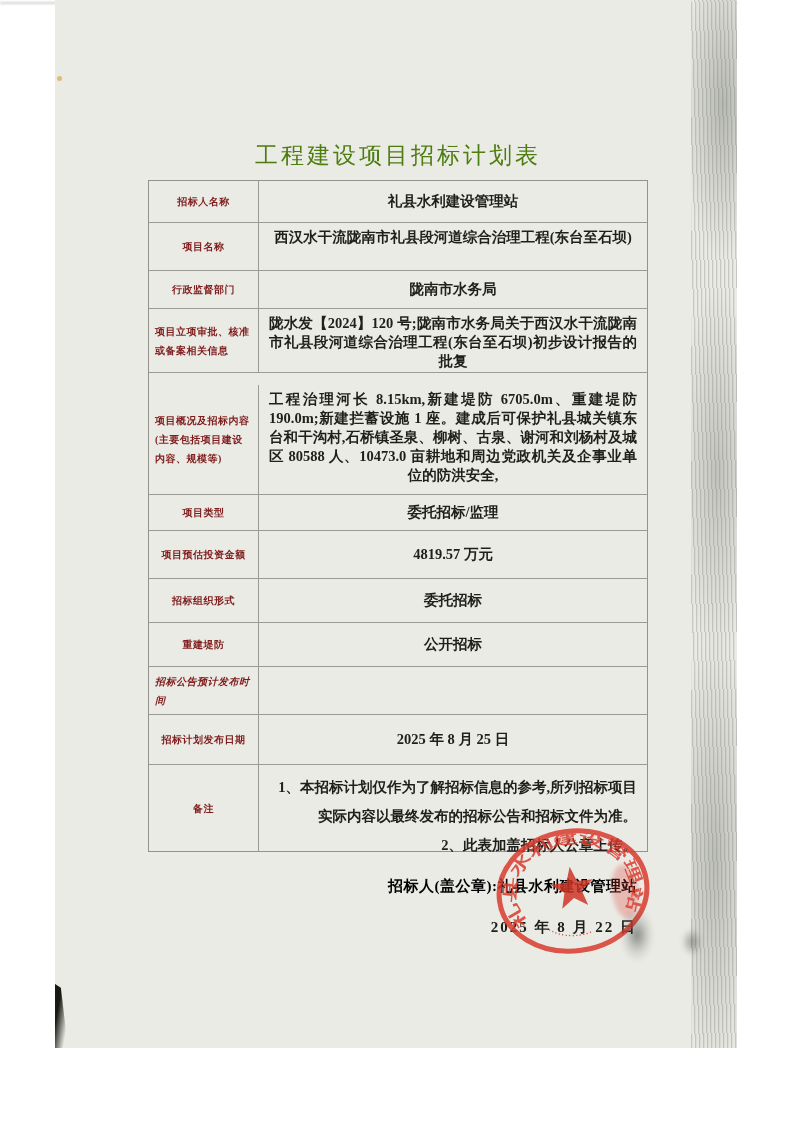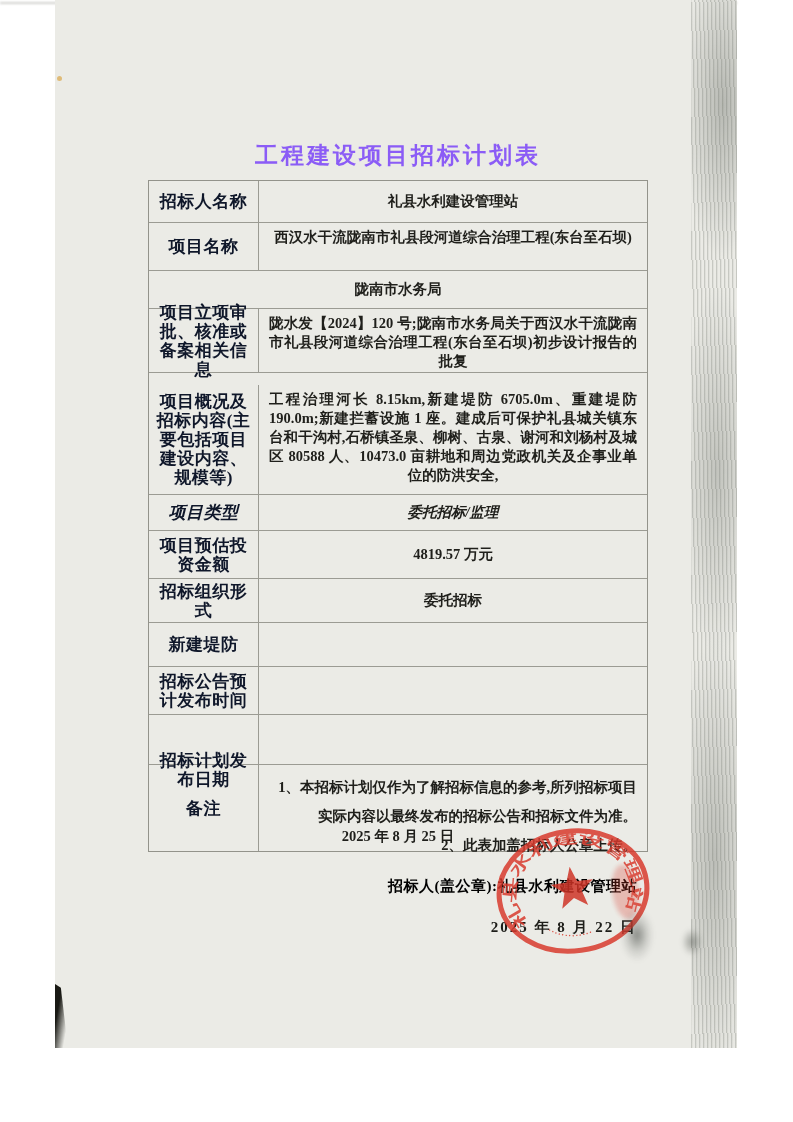--- a/index.html
+++ b/index.html
@@ -38,49 +38,49 @@
     clip-path:polygon(0 0,45% 6%,100% 100%,0 100%);filter:blur(.5px);
   }
   .smudge{position:absolute;border-radius:50%;filter:blur(2px);}
   .smudge.a{left:565px;top:908px;width:34px;height:54px;
     background:radial-gradient(closest-side, rgba(55,60,55,.55), rgba(55,60,55,.15) 60%, transparent);}
   .smudge.b{left:622px;top:922px;width:30px;height:40px;
     background:radial-gradient(closest-side, rgba(60,65,58,.45), transparent 70%);}
   
   .title{
     position:absolute;left:93px;top:140px;width:500px;text-align:center;
-    font-size:23px;font-weight:700;letter-spacing:3px;color:#8b5cf6;
+    font-size:23px;font-weight:400;letter-spacing:3px;color:#4d7c0f;
   }
   
   .table{
     position:absolute;left:93px;top:180px;width:500px;
     border:1px solid #93938b;box-sizing:border-box;
   }
   .tr{display:flex;border-bottom:1px solid #9b9b93;box-sizing:border-box;}
   .tr:last-child{border-bottom:none;}
   .td{box-sizing:border-box;display:flex;align-items:center;justify-content:center;}
   .td.label{
     width:110px;flex:0 0 110px;border-right:1px solid #9b9b93;
-    font-weight:700;font-size:17px;line-height:19px;text-align:center;
-    padding:2px 6px;letter-spacing:.5px;color:#0f172a;
+    font-weight:700;font-size:10px;line-height:19px;text-align:left;
+    padding:2px 6px;letter-spacing:.5px;color:#7f1d1d;
   }
   .td.value{
     flex:1;font-size:14.5px;line-height:19px;text-align:center;
     padding:2px 10px;font-weight:600;color:#1f1f1b;
   }
   .td.value.justify{display:block;text-align:justify;text-align-last:center;
     padding-top:5px;}
   .td.value.remark{display:block;text-align:right;white-space:pre-line;
     padding:8px 10px 4px 12px;line-height:29px;}
   .tr:nth-child(1){height:42px;} .tr:nth-child(2){height:48px;}
   .tr:nth-child(3){height:38px;} .tr:nth-child(4){height:64px;}
-  .tr:nth-child(5){height:110px;margin-top:12px;} .tr:nth-child(6){height:36px;font-style:italic;}
+  .tr:nth-child(5){height:110px;margin-top:12px;} .tr:nth-child(6){height:36px;}
   .tr:nth-child(7){height:48px;} .tr:nth-child(8){height:44px;}
-  .tr:nth-child(9){height:44px;} .tr:nth-child(10){height:48px;}
-  .tr:nth-child(11){height:50px;flex-direction:column;} .tr:nth-child(12){height:86px;}
+  .tr:nth-child(9){height:44px;} .tr:nth-child(10){height:48px;font-style:italic;}
+  .tr:nth-child(11){height:50px;} .tr:nth-child(12){height:86px;}
   
   .sig{position:absolute;left:242px;top:877px;width:340px;text-align:right;}
   .sig .signer{font-size:15px;font-weight:700;letter-spacing:.5px;color:#000000;}
   .sig .date{margin-top:22px;font-size:15px;font-weight:600;letter-spacing:2px;
     padding-right:0;color:#1d1d19;}
   
   .seal{position:absolute;left:436px;top:824px;width:164px;height:134px;
     transform:rotate(-8deg);opacity:.84;pointer-events:none;}
 </style>
 </head>
@@ -97,20 +97,21 @@
     <div class="table">
       <div class="tr">
         <div class="td label">招标人名称</div>
         <div class="td value">礼县水利建设管理站</div>
       </div>
       <div class="tr">
         <div class="td label">项目名称</div>
         <div class="td value justify">西汉水干流陇南市礼县段河道综合治理工程(东台至石坝)</div>
       </div>
       <div class="tr">
+        <div class="td label">行政监督部门</div>
         <div class="td value">陇南市水务局</div>
       </div>
       <div class="tr">
         <div class="td label">项目立项审批、核准或备案相关信息</div>
         <div class="td value justify">陇水发【2024】120 号;陇南市水务局关于西汉水干流陇南市礼县段河道综合治理工程(东台至石坝)初步设计报告的批复</div>
       </div>
       <div class="tr">
         <div class="td label">项目概况及招标内容(主要包括项目建设内容、规模等)</div>
         <div class="td value justify">工程治理河长 8.15km,新建堤防 6705.0m、重建堤防 190.0m;新建拦蓄设施 1 座。建成后可保护礼县城关镇东台和干沟村,石桥镇圣泉、柳树、古泉、谢河和刘杨村及城区 80588 人、10473.0 亩耕地和周边党政机关及企事业单位的防洪安全,</div>
       </div>
@@ -120,21 +121,22 @@
       </div>
       <div class="tr">
         <div class="td label">项目预估投资金额</div>
         <div class="td value">4819.57 万元</div>
       </div>
       <div class="tr">
         <div class="td label">招标组织形式</div>
         <div class="td value">委托招标</div>
       </div>
       <div class="tr">
-        <div class="td label">新建堤防</div>
+        <div class="td label">重建堤防</div>
+        <div class="td value">公开招标</div>
       </div>
       <div class="tr">
         <div class="td label">招标公告预计发布时间</div>
       </div>
       <div class="tr">
         <div class="td label">招标计划发布日期</div>
         <div class="td value">2025 年 8 月 25 日</div>
       </div>
       <div class="tr">
         <div class="td label">备注</div>

